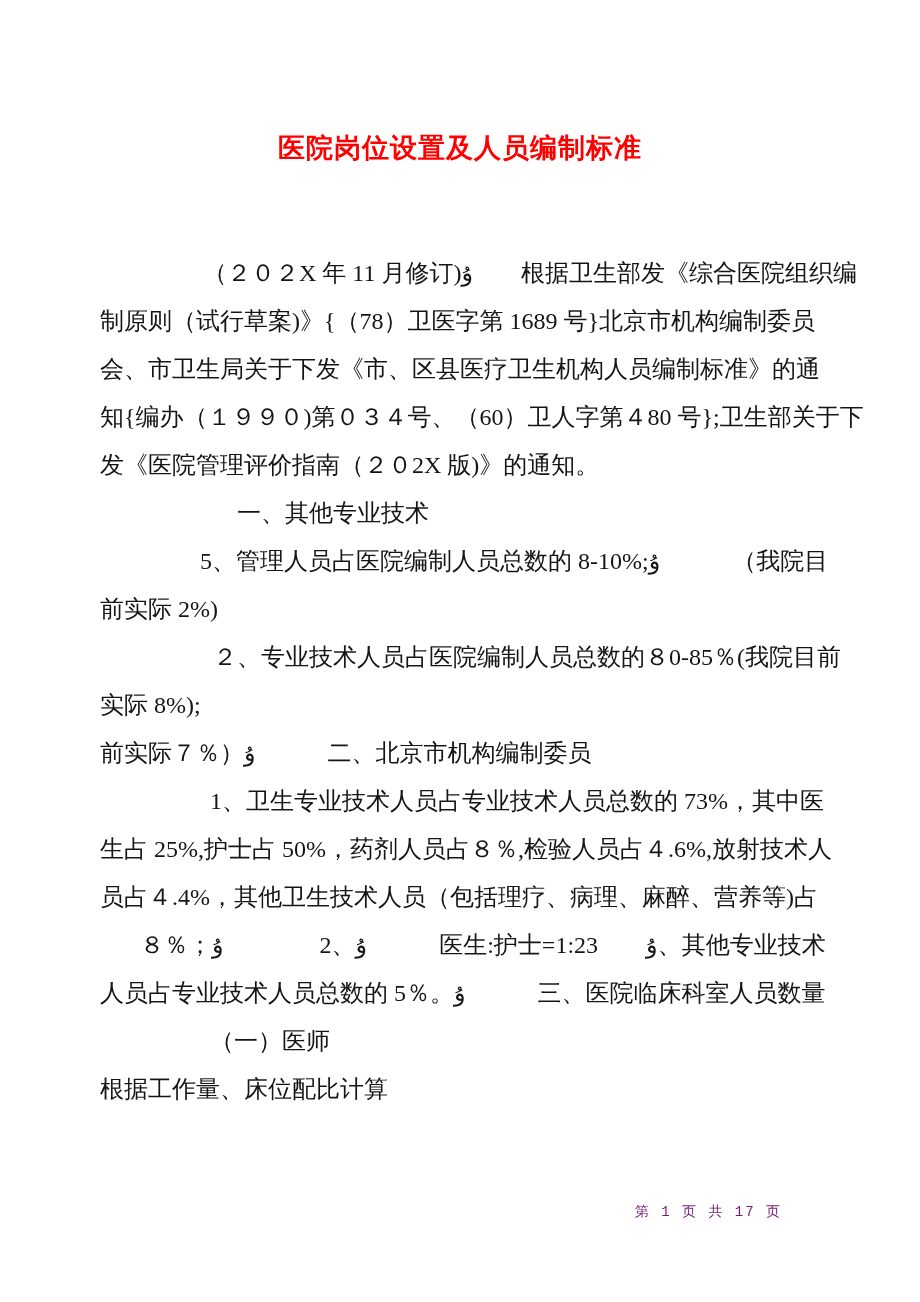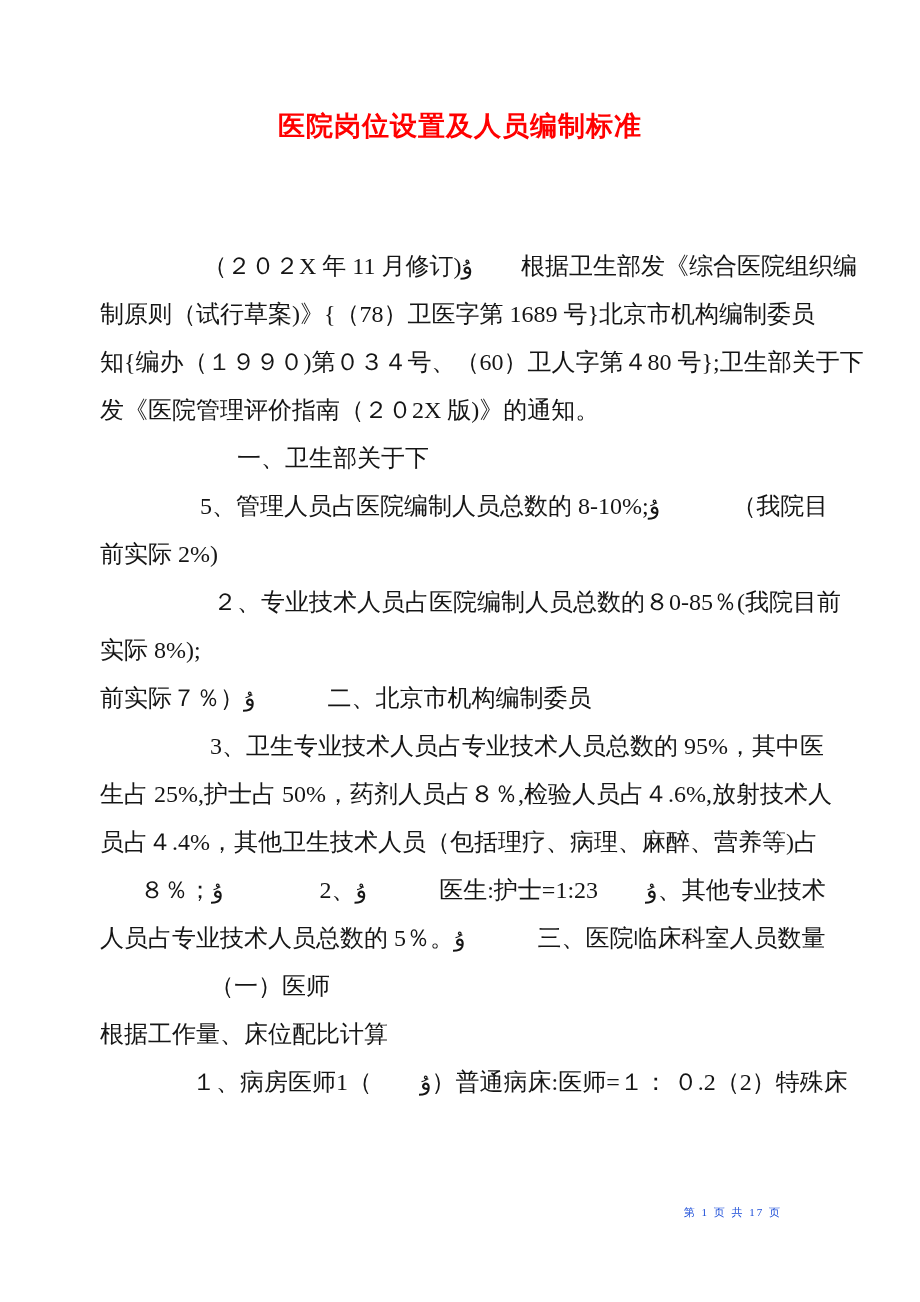--- a/index.html
+++ b/index.html
@@ -10,74 +10,74 @@
   body {
     width: 920px;
     height: 1302px;
     position: relative;
     overflow: hidden;
     font-family: "Liberation Serif", "DejaVu Serif", serif;
     color: #111111;
   }
   .doc-title {
     position: absolute;
-    top: 108px;
+    top: 130px;
     left: 100px;
     width: 720px;
     text-align: center;
     font-size: 27px;
     font-weight: bold;
     color: #ff0000;
     letter-spacing: 1px;
     line-height: 36px;
   }
   .doc-body {
     position: absolute;
-    top: 242px;
+    top: 249px;
     left: 100px;
     width: 724px;
     font-size: 24px;
     color: #151515;
   }
   .ln {
     height: 48px;
     line-height: 48px;
     white-space: pre;
     overflow: visible;
   }
   .page-footer {
     position: absolute;
     top: 1202px;
     right: 138px;
-    font-family: Liberation Serif, serif;
-    font-size: 11px;
-    color: #1d4ed8;
+    font-family: Liberation Mono, monospace;
+    font-size: 14px;
+    color: #701a75;
     letter-spacing: 2px;
     line-height: 20px;
   }
 </style>
 </head>
 <body>
 
 <div class="doc-title">医院岗位设置及人员编制标准</div>
 
 <div class="doc-body">
   <div class="ln" style="padding-left:103px">（２０２X 年 11 月修订)ۇ　　根据卫生部发《综合医院组织编</div>
   <div class="ln" style="padding-left:0">制原则（试行草案)》{（78）卫医字第 1689 号}北京市机构编制委员</div>
+  <div class="ln" style="padding-left:0">会、市卫生局关于下发《市、区县医疗卫生机构人员编制标准》的通</div>
   <div class="ln" style="padding-left:0">知{编办（１９９０)第０３４号、（60）卫人字第４80 号};卫生部关于下</div>
   <div class="ln" style="padding-left:0">发《医院管理评价指南（２０2X 版)》的通知。</div>
-  <div class="ln" style="padding-left:137px">一、卫生部关于下</div>
+  <div class="ln" style="padding-left:137px">一、其他专业技术</div>
   <div class="ln" style="padding-left:100px">5、管理人员占医院编制人员总数的 8-10%;ۇ　　　（我院目</div>
   <div class="ln" style="padding-left:0">前实际 2%)</div>
   <div class="ln" style="padding-left:113px">２、专业技术人员占医院编制人员总数的８0-85％(我院目前</div>
   <div class="ln" style="padding-left:0">实际 8%);</div>
   <div class="ln" style="padding-left:0">前实际７％）ۇ　　　二、北京市机构编制委员</div>
-  <div class="ln" style="padding-left:110px">3、卫生专业技术人员占专业技术人员总数的 95%，其中医</div>
+  <div class="ln" style="padding-left:110px">1、卫生专业技术人员占专业技术人员总数的 73%，其中医</div>
   <div class="ln" style="padding-left:0">生占 25%,护士占 50%，药剂人员占８％,检验人员占４.6%,放射技术人</div>
   <div class="ln" style="padding-left:0">员占４.4%，其他卫生技术人员（包括理疗、病理、麻醉、营养等)占</div>
   <div class="ln" style="padding-left:40px">８％；ۇ、2　　　　ۇ　　　医生:护士=1:23　　ۇ、其他专业技术</div>
   <div class="ln" style="padding-left:0">人员占专业技术人员总数的 5％。ۇ　　　三、医院临床科室人员数量</div>
   <div class="ln" style="padding-left:110px">（一）医师</div>
   <div class="ln" style="padding-left:0">根据工作量、床位配比计算</div>
-  <div class="ln" style="padding-left:92px">１、病房医师1（　　ۇ）普通病床:医师=１： ０.2（2）特殊床</div>
 </div>
 
 <div class="page-footer">第 1 页 共 17 页</div>
 
 </body></html>

